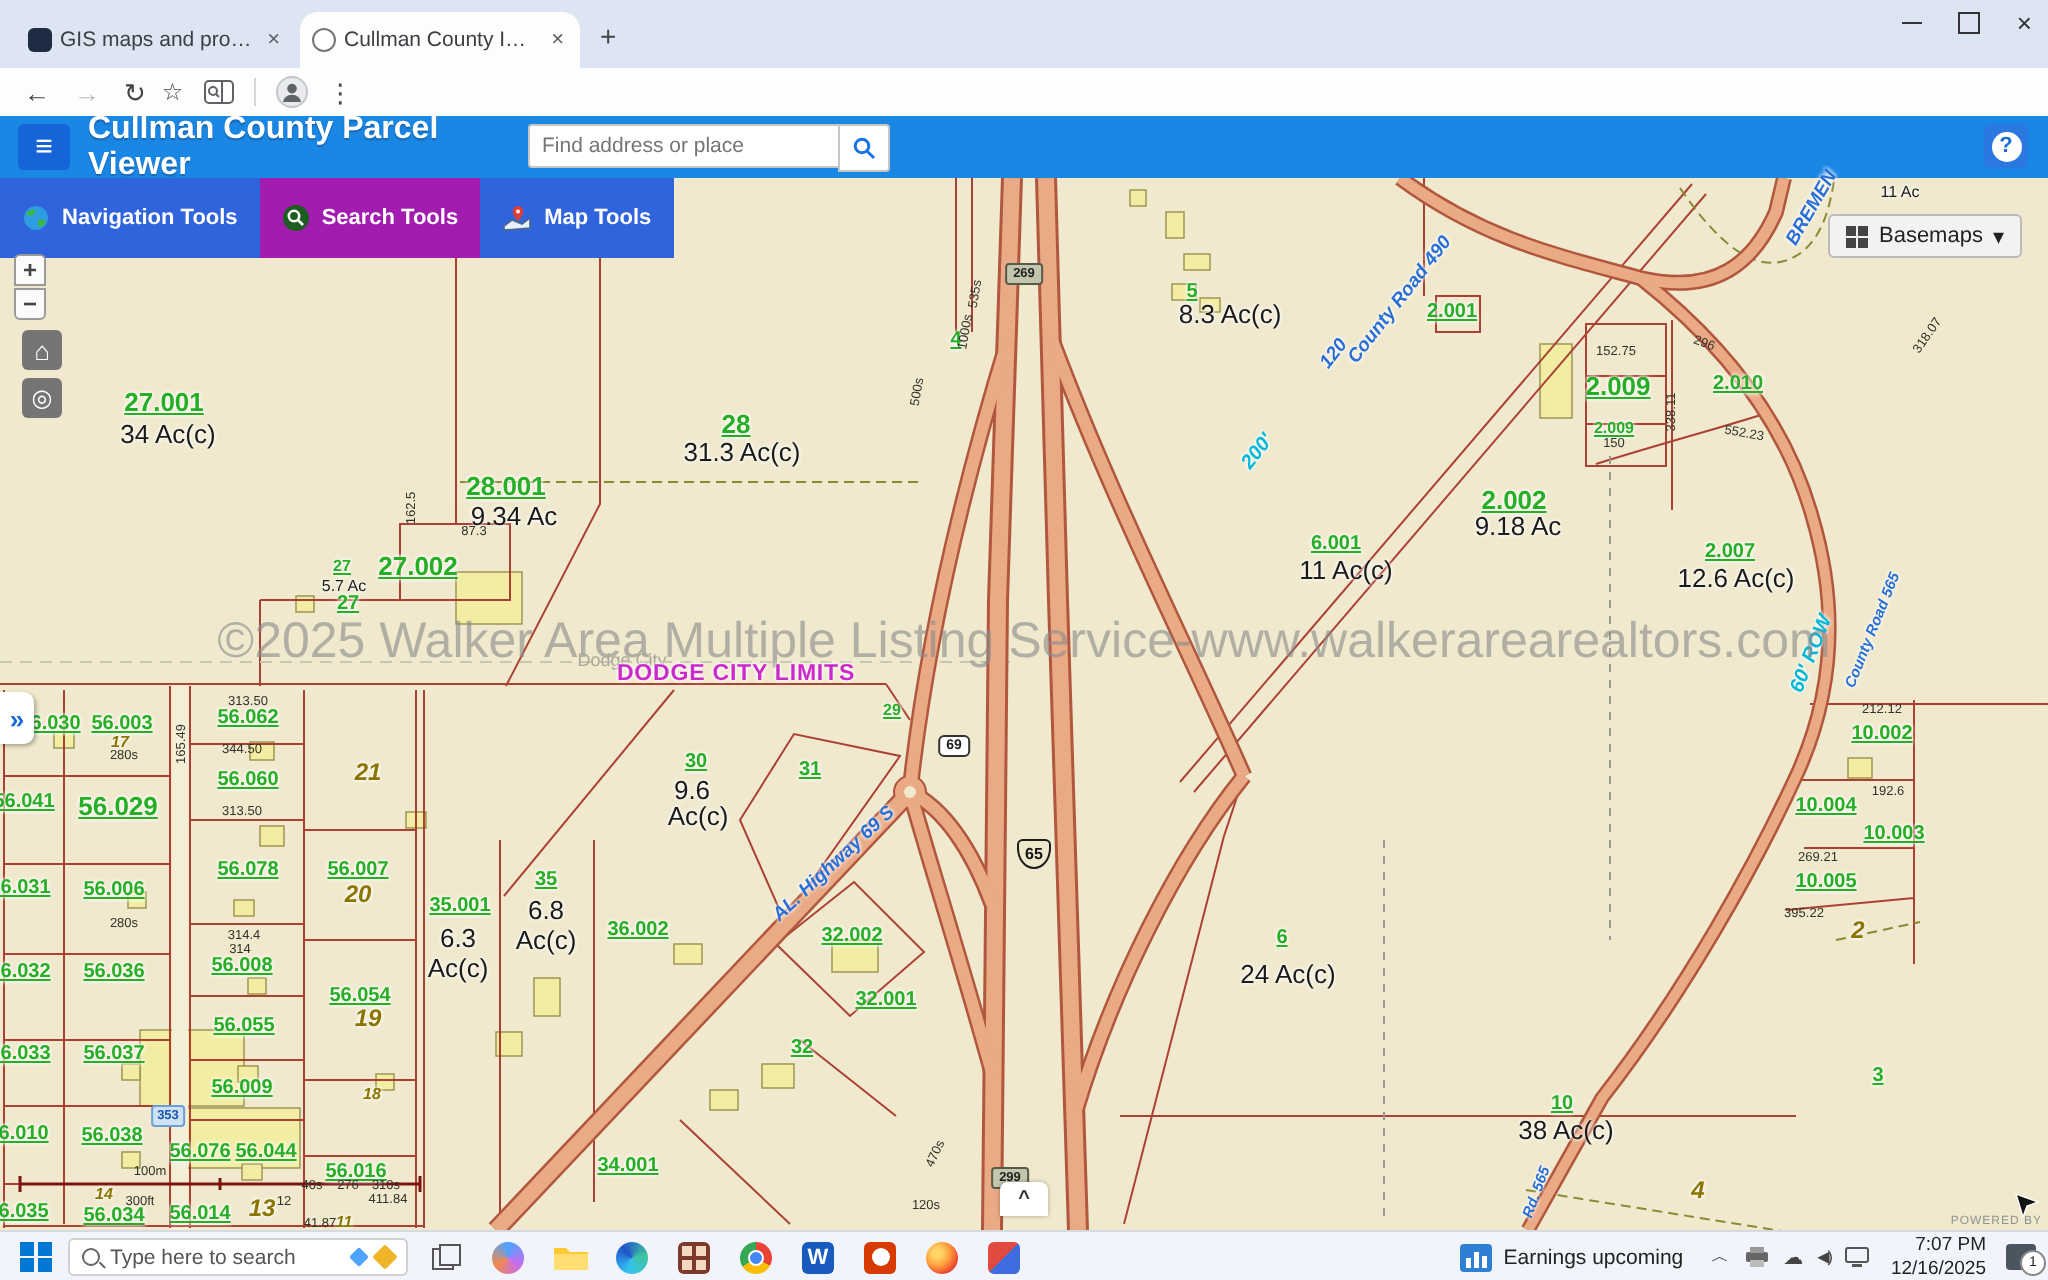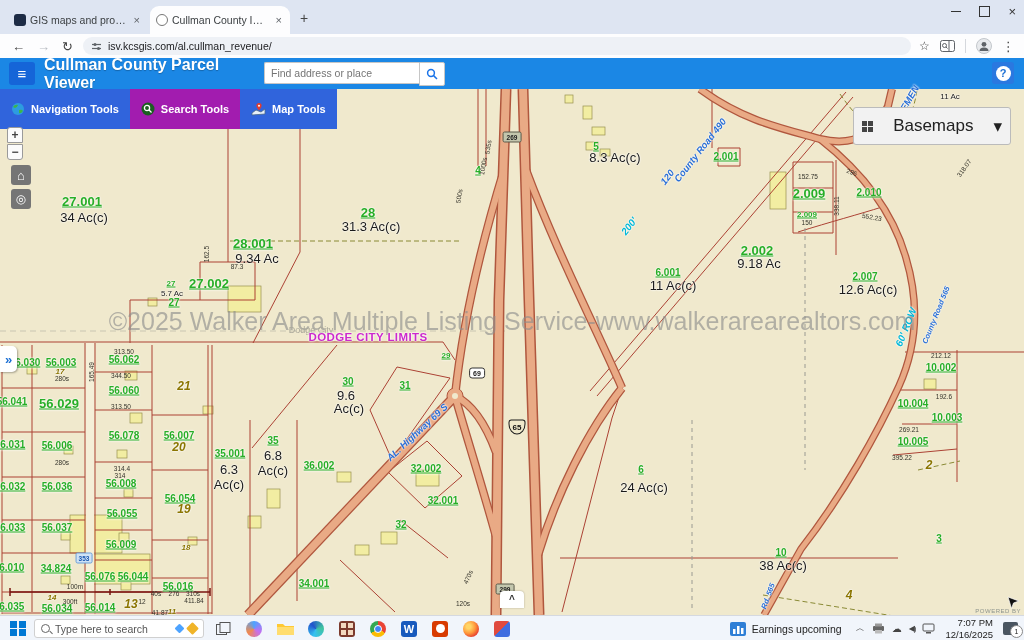--- a/index.html
+++ b/index.html
@@ -73,22 +73,22 @@
                font-size:8px;border-radius:3px 3px 9px 9px / 3px 3px 11px 11px}
   .shield.white{background:#fff;border:1px solid #333;color:#222;font-size:7px;padding:1px 3px;border-radius:3px}
   .shield.blue{background:#cfe2f5;border:1px solid #6a9fd8;color:#1a57b0;font-size:6.5px;padding:1px 2px;border-radius:2px}
   
   .mapbtn{position:absolute;z-index:5;display:flex;align-items:center;justify-content:center;box-sizing:border-box}
   #zin,#zout{left:7px;width:16px;height:16px;background:#fbfbfb;border:1px solid #9a9a9a;color:#444;
              font-size:12px;font-weight:bold}
   #zin{top:127px;border-radius:3px 3px 0 0}#zout{top:144px;border-radius:0 0 3px 3px}
   #homebtn{left:11px;top:165px;width:20px;height:20px;background:#757575;border-radius:3px;color:#fff;font-size:13px}
   #locbtn{left:11px;top:189px;width:20px;height:20px;background:#757575;border-radius:3px;color:#fff;font-size:12px}
-  #basemaps{right:13px;top:107px;height:38px;background:#f2f2f2;border:1px solid #bbb;border-radius:3px;
-            color:#222;font-size:17px;gap:20px;padding:0 8px}
+  #basemaps{right:13px;top:107px;height:22px;background:#f2f2f2;border:1px solid #bbb;border-radius:3px;
+            color:#222;font-size:11px;gap:5px;padding:0 8px}
   #chevbtn{left:0;top:346px;width:17px;height:26px;background:#fff;border-radius:0 5px 5px 0;
            color:#1b6fd4;font-size:13px;font-weight:bold;box-shadow:1px 1px 2px rgba(0,0,0,.3)}
   #collapsebtn{left:500px;top:591px;width:24px;height:17px;background:#fff;border-radius:4px 4px 0 0;
                color:#333;font-size:10px;font-weight:bold;box-shadow:0 0 2px rgba(0,0,0,.3)}
   #esri{position:absolute;right:3px;top:608px;z-index:3;text-align:right;line-height:1}
   #esri .pb{font-size:6px;color:#8e948e;letter-spacing:.5px}
   #esri .logo{font-size:21px;font-weight:bold;color:#9fa5a0;text-shadow:0 0 3px #fff;font-style:italic}
   
   #taskbar{left:0;top:615px;width:1024px;height:25px;background:#f1f5fb;border-top:1px solid #d5d9e0;
            display:flex;align-items:center;z-index:10}
@@ -310,21 +310,21 @@
     <div class="lbl p" style="left: 57px; top: 486px;">56.036</div>
     <div class="lbl p" style="left: 121px; top: 483px;">56.008</div>
     <div class="lbl p" style="left: 122px; top: 513px;">56.055</div>
     <div class="lbl p" style="left: 180px; top: 498px;">56.054</div>
     <div class="lbl l" style="left: 184px; top: 509px;">19</div>
     <div class="lbl p" style="left: 10px; top: 527px;">56.033</div>
     <div class="lbl p" style="left: 57px; top: 527px;">56.037</div>
     <div class="lbl p" style="left: 121px; top: 544px;">56.009</div>
     <div class="lbl ls" style="left: 186px; top: 547px;">18</div>
     <div class="lbl p" style="left: 9px; top: 567px;">56.010</div>
-    <div class="lbl p" style="left: 56px; top: 568px;">34.824</div>
+    <div class="lbl p" style="left: 56px; top: 568px;">56.038</div>
     <div class="lbl p" style="left: 100px; top: 576px;">56.076</div>
     <div class="lbl p" style="left: 133px; top: 576px;">56.044</div>
     <div class="lbl p" style="left: 178px; top: 586px;">56.016</div>
     <div class="lbl p" style="left: 9px; top: 606px;">56.035</div>
     <div class="lbl p" style="left: 57px; top: 608px;">56.034</div>
     <div class="lbl p" style="left: 100px; top: 607px;">56.014</div>
     <div class="lbl l" style="left: 131px; top: 604px;">13</div>
     <div class="lbl m" style="left: 142px; top: 601px;">12</div>
     <div class="lbl ls" style="left: 52px; top: 597px;">14</div>
     <div class="lbl ls" style="left: 172px; top: 611px;">11</div>
@@ -420,29 +420,20 @@
     <div class="wmin"></div>
     <div class="wmax"></div>
     <div class="wclose">×</div>
   </div>
 </div>
 
 <div id="toolbar" class="abs">
   <span class="navic">←</span>
   <span class="navic dis">→</span>
   <span class="navic">↻</span>
-  <div id="urlpill">
-    <svg width="11" height="11" viewBox="0 0 11 11">
-      <line x1="1" y1="3.5" x2="10" y2="3.5" stroke="#5f6368" stroke-width="1.2"></line>
-      <line x1="1" y1="7.5" x2="10" y2="7.5" stroke="#5f6368" stroke-width="1.2"></line>
-      <circle cx="4" cy="3.5" r="1.5" fill="#5f6368"></circle>
-        <circle cx="7.5" cy="7.5" r="1.5" fill="#5f6368"></circle>
-    </svg>
-    <span class="url">isv.kcsgis.com/al.cullman_revenue/</span>
-  </div>
   <div id="tb-right">
     <span class="navic" style="margin-left:0;font-size:12px">☆</span>
     <svg width="15" height="12">
       <rect x="0.5" y="0.5" width="14" height="11" rx="2" fill="none" stroke="#5f6368"></rect>
       <line x1="9" y1="1" x2="9" y2="11" stroke="#5f6368"></line>
       <circle cx="4.5" cy="5.5" r="2" fill="none" stroke="#5f6368"></circle>
       <line x1="6" y1="7" x2="7.5" y2="8.5" stroke="#5f6368"></line>
     </svg>
     <div class="sep"></div>
     <svg width="16" height="16">

